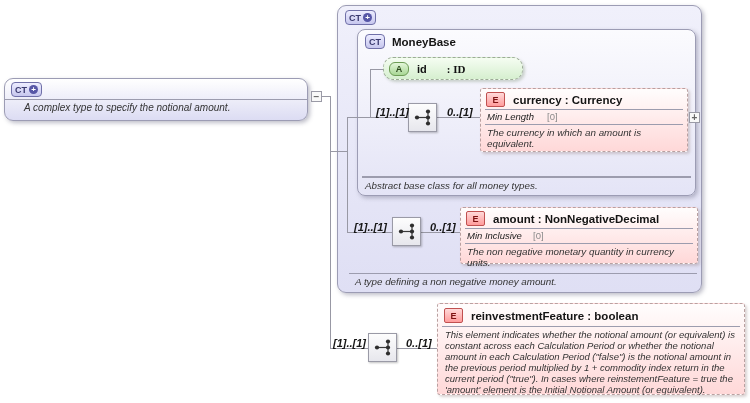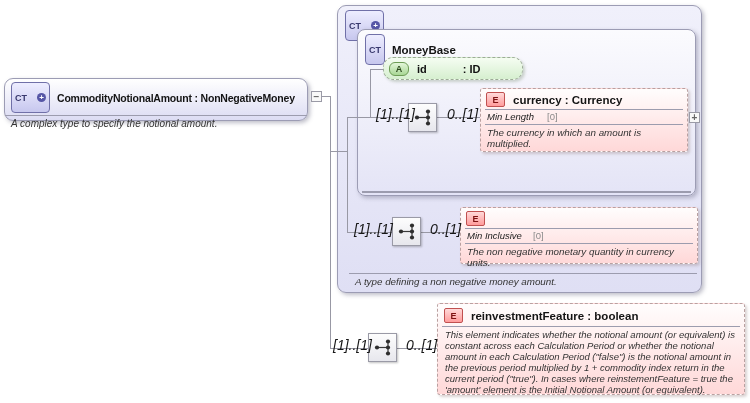--- a/index.html
+++ b/index.html
@@ -12,21 +12,21 @@
          box-shadow:2px 2px 4px rgba(110,110,135,.45);}
   .root-box{background:linear-gradient(#ffffff,#dcdcf3);}
   .big-box{background:linear-gradient(#f0f0fb,#dfdff4);}
   .mb-box{background:linear-gradient(#fbfbfe,#e4e4f6);}
 
   .hdr{display:flex;align-items:center;gap:7px;padding:4px 7px 3px;}
   .title{font-weight:bold;font-size:11.5px;color:#141414;white-space:nowrap;}
   .root-title{font-size:10.5px;letter-spacing:-0.2px;}
 
   
-  .badge-ct{display:inline-flex;align-items:center;gap:10px;height:13px;padding:8px 3px;
+  .badge-ct{display:inline-flex;align-items:center;gap:2px;height:13px;padding:0 3px;
             background:linear-gradient(#ededff,#c7c7ee);border:1px solid #7070a8;border-radius:4px;
             font-weight:bold;font-size:9px;color:#39396e;flex:0 0 auto;justify-content:flex-end;}
   .plusc{width:9px;height:9px;border-radius:50%;background:#5656a6;color:#fff;
          font-size:8px;line-height:9px;text-align:center;font-weight:bold;}
   .badge-e{width:17px;height:13px;background:linear-gradient(#ffd9d9,#ff9c9c);
            border:1px solid #c05050;border-radius:2px;color:#7d1212;font-weight:bold;font-size:9px;
            display:inline-flex;align-items:center;justify-content:center;flex:0 0 auto;}
   .badge-a{width:18px;height:12px;background:linear-gradient(#e3f6d9,#a8d795);
            border:1px solid #6d9c55;border-radius:6px;color:#2b491c;font-weight:bold;font-size:9px;
            display:inline-flex;align-items:center;justify-content:center;flex:0 0 auto;}
@@ -47,21 +47,21 @@
   .name-bold{font-weight:bold;font-size:11px;color:#111;}
 
   .mb-footer{position:absolute;left:4px;right:4px;bottom:2px;}
   .abs-row{display:flex;padding:1px 3px;font-size:9.8px;line-height:11px;}
   .abs-row .al{font-style:italic;width:47px;flex:0 0 auto;color:#222;}
   .abs-row .av{font-weight:bold;color:#3c3c3c;}
   .big-footer{position:absolute;left:11px;right:4px;bottom:3px;border-top:1px solid #9c9cae;}
 
   
   .line{position:absolute;background:#9898a4;}
-  .card{position:absolute;font-weight:normal;font-style:italic;font-size:14px;color:#161616;white-space:nowrap;}
+  .card{position:absolute;font-weight:bold;font-style:italic;font-size:11px;color:#161616;white-space:nowrap;}
   .glyph{position:absolute;width:29px;height:29px;box-sizing:border-box;
          background:linear-gradient(#fdfdfd,#e7e7ed);border:1px solid #9a9aa6;
          box-shadow:1px 1px 2px rgba(0,0,0,.25);display:flex;align-items:center;justify-content:center;}
   .expander{position:absolute;width:11px;height:11px;box-sizing:border-box;background:#f8f8f8;
             border:1px solid #9a9aa6;color:#666;font-size:10px;line-height:9px;text-align:center;
             font-weight:bold;}
 </style>
 </head>
 <body>
 
@@ -82,48 +82,50 @@
   <div class="abs ctbox mb-box" style="left:357px;top:29px;width:339px;height:167px;border-radius:8px;">
     <div class="hdr">
       <span class="badge-ct">
         <span>CT</span>
       </span>
       <span class="title">MoneyBase</span>
     </div>
     <div class="mb-footer">
       <div class="sep" style="margin:0;"></div>
       <div class="sep" style="margin:0;"></div>
+      <div class="desc" style="padding:2px 3px;">Abstract base class for all money types.</div>
     </div>
   </div>
 
   <div class="abs abox" style="left:383px;top:57px;width:140px;height:23px;">
     <span class="badge-a">A</span>
     <span class="name-bold">id</span>
-    <span class="name-bold" style="margin-left:28px;">: ID</span>
+    <span class="name-bold" style="margin-left:12px;font-family:Liberation Serif, serif;">: ID</span>
   </div>
 
   <div class="abs ebox" style="left:480px;top:88px;width:208px;height:64px;">
     <div class="hdr" style="padding:3px 5px 2px;gap:8px;">
       <span class="badge-e">E</span>
       <span class="title">currency : Currency</span>
     </div>
     <div class="sep"></div>
     <div style="padding:2px 0 1px;">
       <div class="facet">
         <span class="fl">Min Length</span>
         <span class="fv">[0]</span>
       </div>
     </div>
     <div class="sep"></div>
-    <div class="desc">The currency in which an amount is multiplied.</div>
+    <div class="desc">The currency in which an amount is equivalent.</div>
   </div>
 
   <div class="abs ebox" style="left:460px;top:207px;width:238px;height:57px;">
     <div class="hdr" style="padding:3px 5px 2px;gap:8px;">
       <span class="badge-e">E</span>
+      <span class="title">amount : NonNegativeDecimal</span>
     </div>
     <div class="sep"></div>
     <div style="padding:2px 0 1px;">
       <div class="facet">
         <span class="fl" style="width:66px;">Min Inclusive</span>
         <span class="fv">[0]</span>
       </div>
     </div>
     <div class="sep"></div>
     <div class="desc">The non negative monetary quantity in currency units.</div>
@@ -137,23 +139,22 @@
     <div class="sep"></div>
     <div class="desc" style="font-size:9.5px;line-height:10.9px;padding:3px 7px;">This element indicates whether the notional amount (or equivalent) is constant across each Calculation Period or whether the notional amount in each Calculation Period ("false") is the notional amount in the previous period multiplied by 1 + commodity index return in the current period ("true"). In cases where reinstementFeature = true the 'amount' element is the Initial Notional Amount (or equivalent).</div>
   </div>
 
   <div class="abs ctbox root-box" style="left:4px;top:78px;width:304px;height:43px;">
     <div class="hdr" style="padding:3px 6px 2px;border-bottom:1px solid #9c9cae;">
       <span class="badge-ct">
         <span>CT</span>
         <span class="plusc">+</span>
       </span>
-      <span class="title root-title">CommodityNotionalAmount : NonNegativeMoney</span>
-    </div>
-    <div class="desc" style="font-size:10px;">A complex type to specify the notional amount.</div>
+    </div>
+    <div class="desc" style="font-size:10px;margin-left:13px;">A complex type to specify the notional amount.</div>
   </div>
 
   <div class="line" style="left:322px;top:96px;width:8px;height:1px;"></div>
   <div class="line" style="left:330px;top:96px;width:1px;height:253px;"></div>
   <div class="line" style="left:330px;top:151px;width:17px;height:1px;"></div>
   <div class="line" style="left:347px;top:117px;width:1px;height:116px;"></div>
   <div class="line" style="left:347px;top:117px;width:61px;height:1px;"></div>
   <div class="line" style="left:437px;top:117px;width:43px;height:1px;"></div>
   <div class="line" style="left:370px;top:69px;width:1px;height:48px;"></div>
   <div class="line" style="left:370px;top:69px;width:13px;height:1px;"></div>

